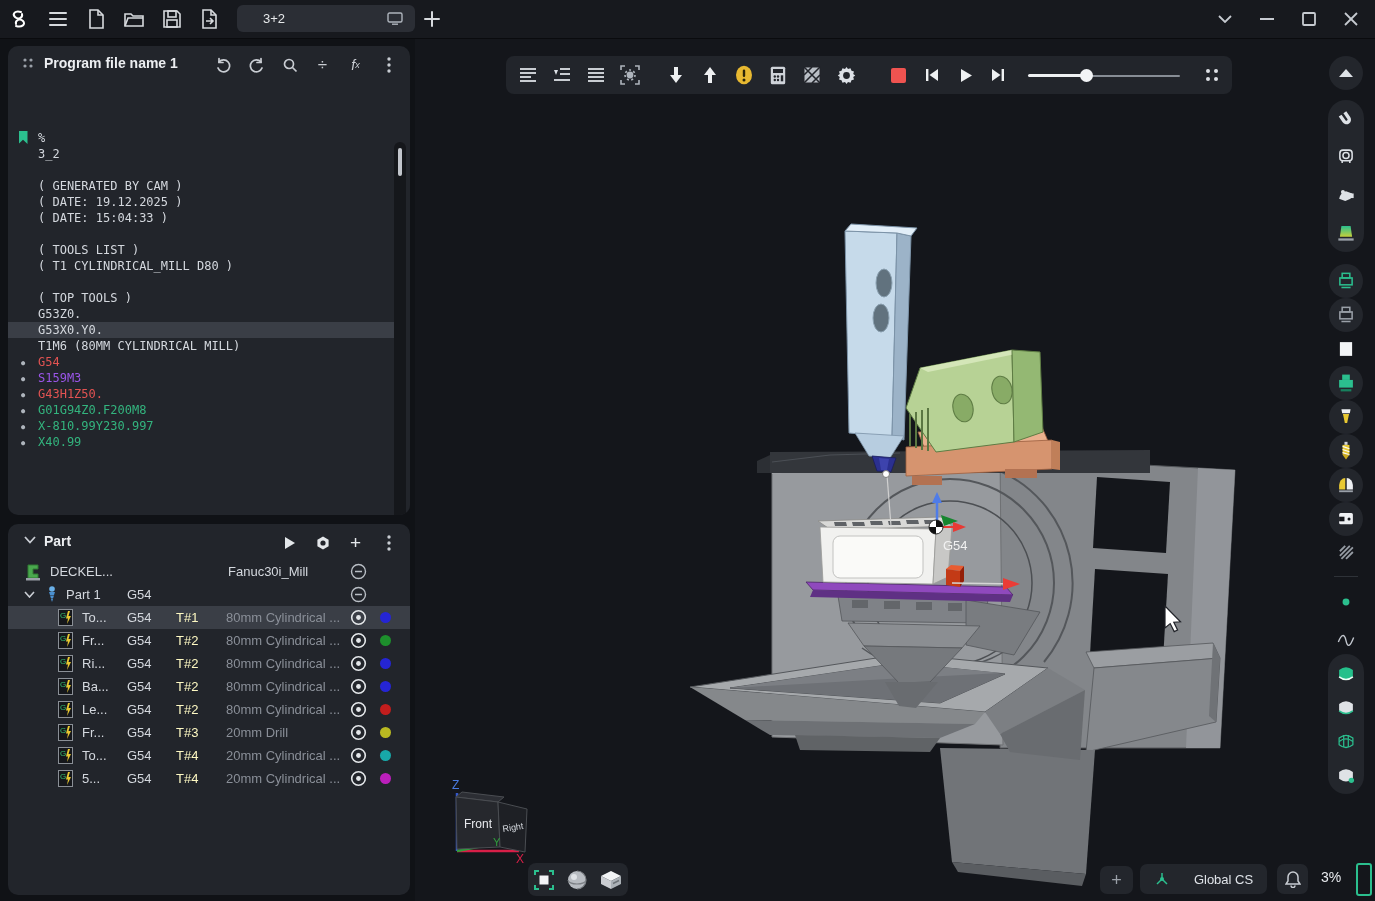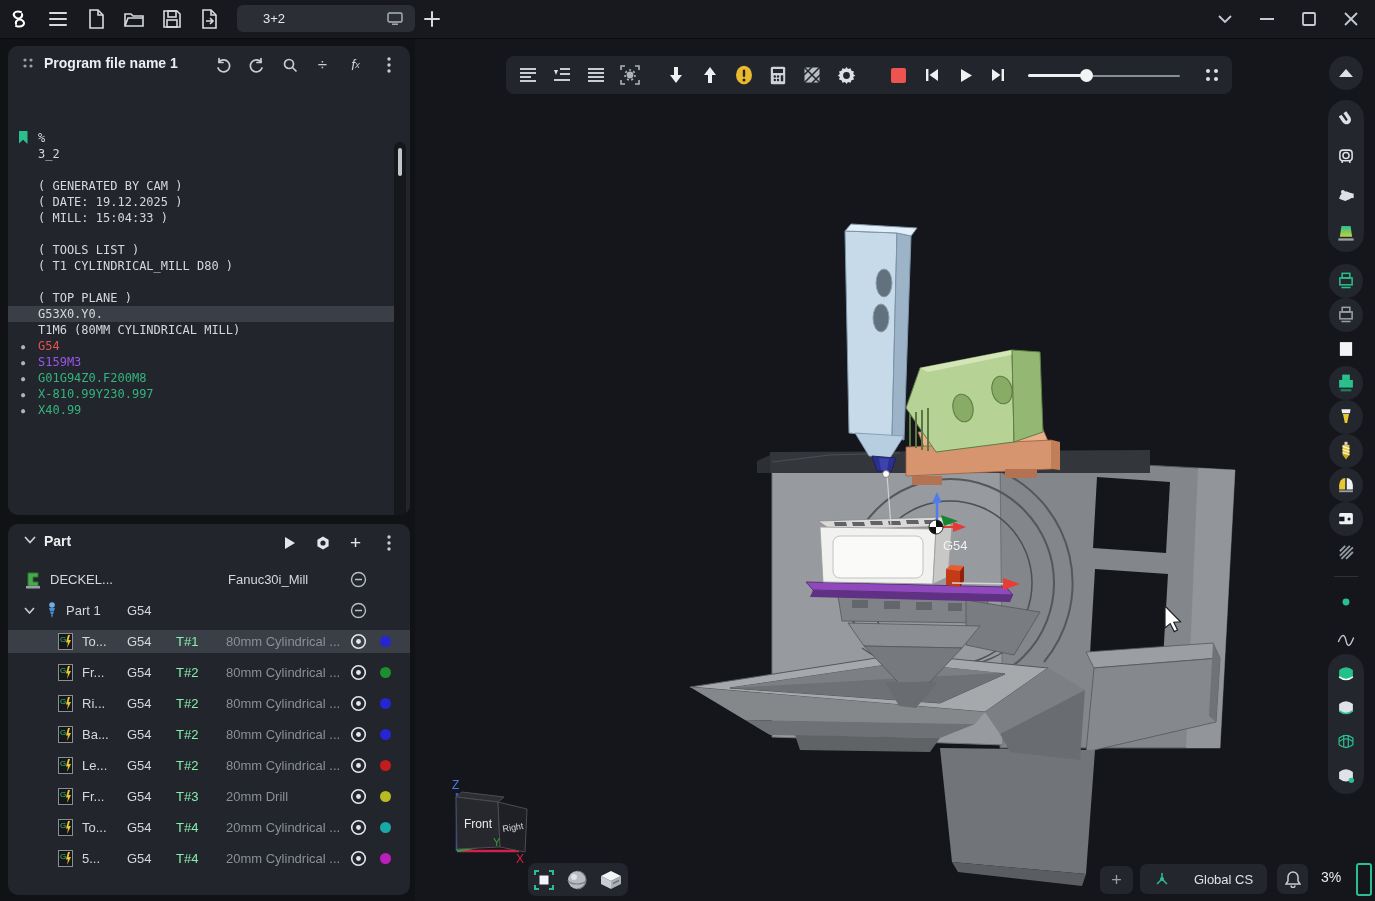--- a/index.html
+++ b/index.html
@@ -47,24 +47,24 @@
   .m-bullet .gut::before{content:"●";font-size:7px;color:#aeb4bc;vertical-align:1px;}
   .m-check .gut::before{content:"✓";font-size:11px;color:#c6cbd2;}
   .m-bookmark .gut::before{content:"";display:inline-block;width:9px;height:13px;background:#2bbf8e;
     clip-path:polygon(0 0,100% 0,100% 100%,50% 68%,0 100%);vertical-align:-2px;}
   #code-scroll-track{position:absolute;right:4px;top:96px;width:12px;height:412px;background:#15171b;
     border-radius:6px;}
   #code-scroll-thumb{position:absolute;right:8px;top:102px;width:4px;height:28px;background:#c2c6cc;
     border-radius:2px;}
 
   
-  .srow{position:relative;height:23px;line-height:23px;font-size:13px;color:#d4d8de;margin-top:8px;}
+  .srow{position:relative;height:23px;line-height:23px;font-size:13px;color:#d4d8de;}
   .srow.selected{background:#3a3e46;}
   .srow .cell{position:absolute;top:0;height:23px;display:flex;align-items:center;}
-  .op-name{left:74px;} .op-cs{left:119px;} .op-tool{left:168px;color:#86efac;}
+  .op-name{left:74px;} .op-cs{left:119px;} .op-tool{left:168px;color:#fef9c3;}
   .op-desc{left:218px;color:#8a8f98;} .op-radio{left:342px;} 
   .op-dot-wrap{left:372px;}
   .op-dot{width:11px;height:11px;border-radius:50%;}
   .op-icon{left:50px;}
   .row-minus{left:342px;}
 
   
   #vtoolbar{position:absolute;left:506px;top:56px;width:726px;height:38px;background:#22252b;
     border-radius:8px;z-index:25;}
   .vt-btn{position:absolute;top:5px;width:28px;height:28px;display:flex;align-items:center;
@@ -376,57 +376,65 @@
         <div class="code-line c-plain">
     <span class="gut"></span>
     <span class="txt">( GENERATED BY CAM )</span>
   </div>
         <div class="code-line c-plain">
     <span class="gut"></span>
     <span class="txt">( DATE: 19.12.2025 )</span>
   </div>
         <div class="code-line c-plain">
     <span class="gut"></span>
-    <span class="txt">( MILL: 15:04:33 )</span>
+    <span class="txt">( DATE: 15:04:33 )</span>
   </div>
         <div class="code-line c-plain">
     <span class="gut"></span>
     <span class="txt"></span>
   </div>
         <div class="code-line c-plain">
     <span class="gut"></span>
     <span class="txt">( TOOLS LIST )</span>
   </div>
         <div class="code-line c-plain">
     <span class="gut"></span>
     <span class="txt">( T1 CYLINDRICAL_MILL D80 )</span>
   </div>
         <div class="code-line c-plain">
     <span class="gut"></span>
     <span class="txt"></span>
   </div>
         <div class="code-line c-plain">
     <span class="gut"></span>
-    <span class="txt">( TOP PLANE )</span>
+    <span class="txt">( TOP TOOLS )</span>
+  </div>
+        <div class="code-line c-plain">
+    <span class="gut"></span>
+    <span class="txt">G53Z0.</span>
   </div>
         <div class="code-line c-plain hl">
     <span class="gut"></span>
     <span class="txt">G53X0.Y0.</span>
   </div>
         <div class="code-line c-plain">
     <span class="gut"></span>
     <span class="txt">T1M6 (80MM CYLINDRICAL MILL)</span>
   </div>
         <div class="code-line c-red m-bullet">
     <span class="gut"></span>
     <span class="txt">G54</span>
   </div>
         <div class="code-line c-purple m-bullet">
     <span class="gut"></span>
     <span class="txt">S159M3</span>
+  </div>
+        <div class="code-line c-red m-bullet">
+    <span class="gut"></span>
+    <span class="txt">G43H1Z50.</span>
   </div>
         <div class="code-line c-green m-bullet">
     <span class="gut"></span>
     <span class="txt">G01G94Z0.F200M8</span>
   </div>
         <div class="code-line c-green m-bullet">
     <span class="gut"></span>
     <span class="txt">X-810.99Y230.997</span>
   </div>
         <div class="code-line c-green m-bullet">

